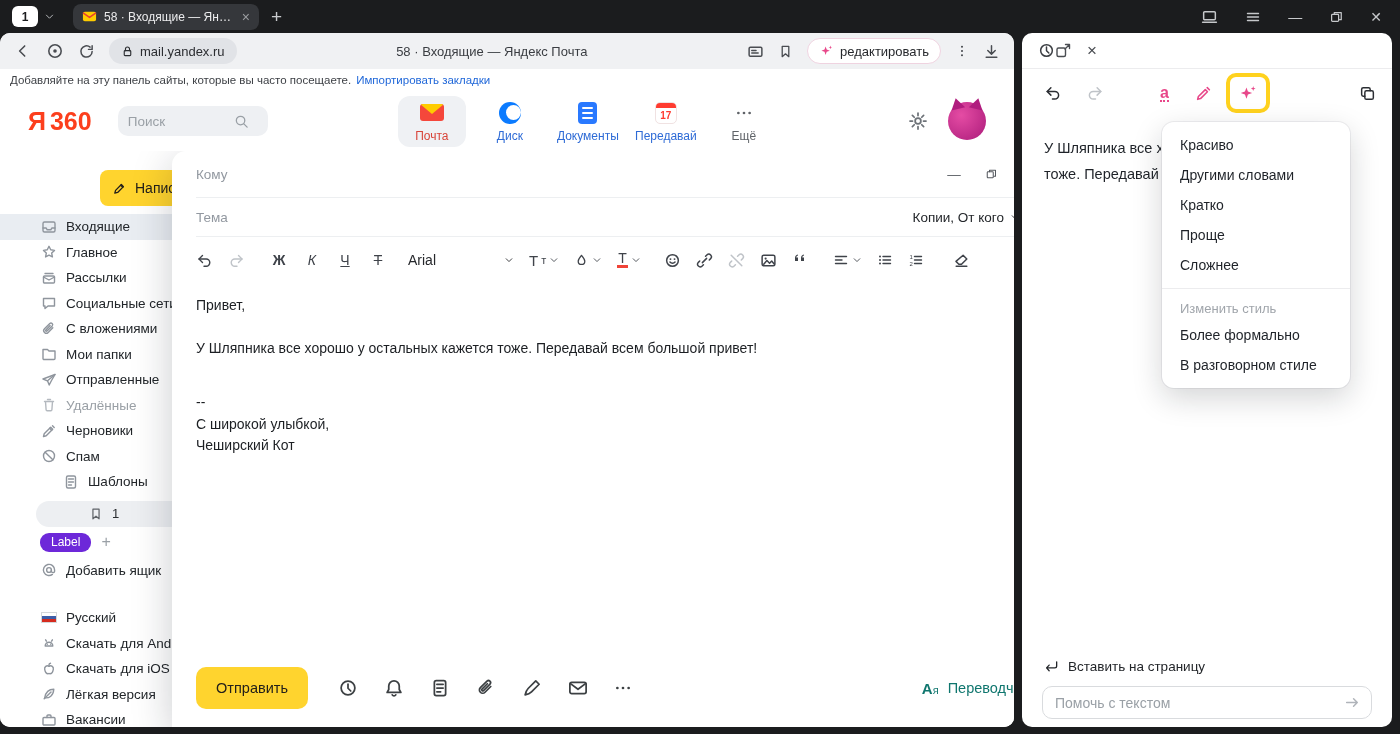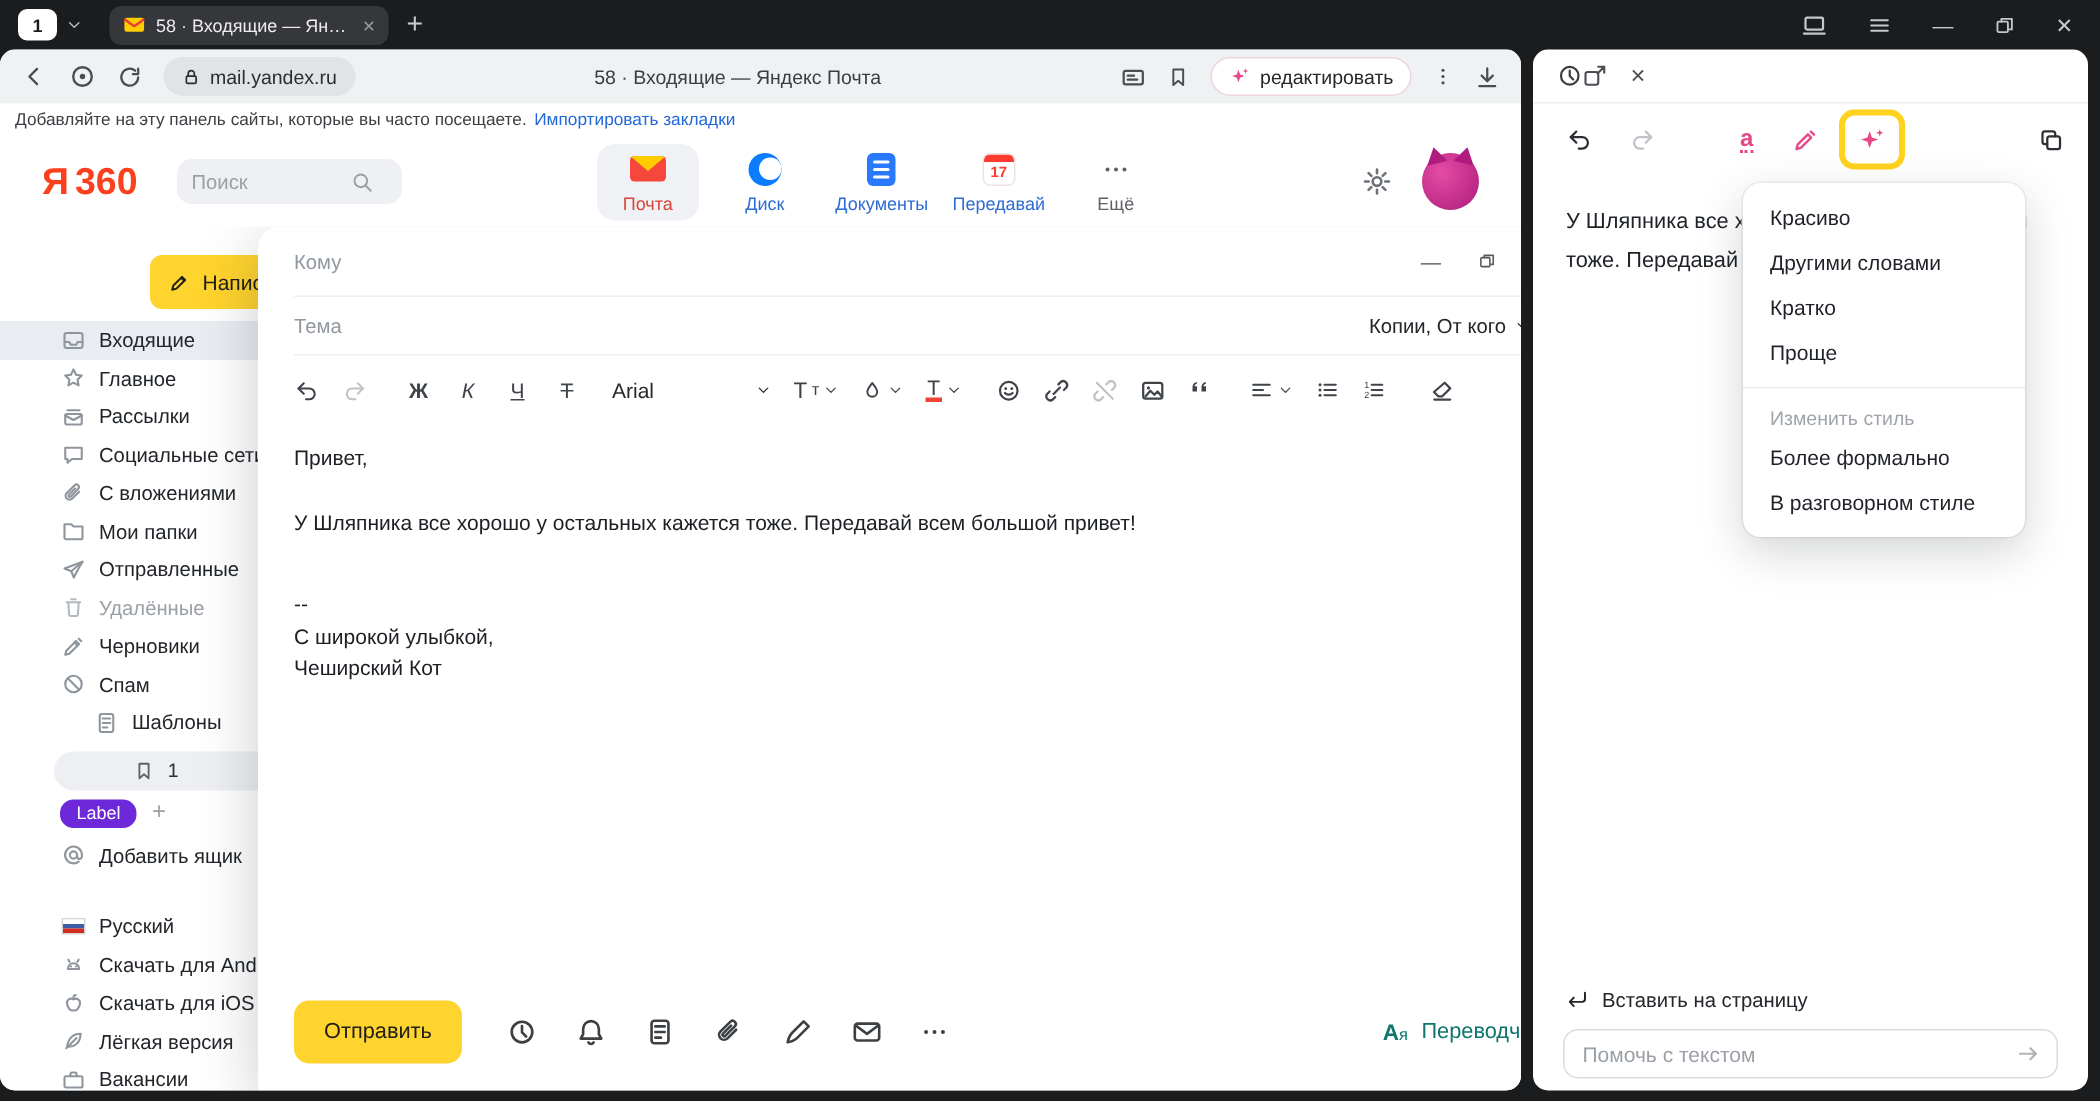--- a/index.html
+++ b/index.html
@@ -742,20 +742,21 @@
 
   <div class="pbody">
     <div>У Шляпника все хорошо у остальных кажется тоже. Передавай всем большой привет!</div>
   </div>
 
   <div class="dropdown">
     <div class="mi">Красиво</div>
     <div class="mi">Другими словами</div>
     <div class="mi">Кратко</div>
     <div class="mi" able="true">Проще</div>
+    <div class="mi">Сложнее</div>
     <div class="msep"></div>
     <div class="msect">Изменить стиль</div>
     <div class="mi">Более формально</div>
     <div class="mi">В разговорном стиле</div>
   </div>
 
   <div class="pfoot">
     <div class="insertrow">
       <span>
           <svg width="15" height="15" viewBox="0 0 16 16">

